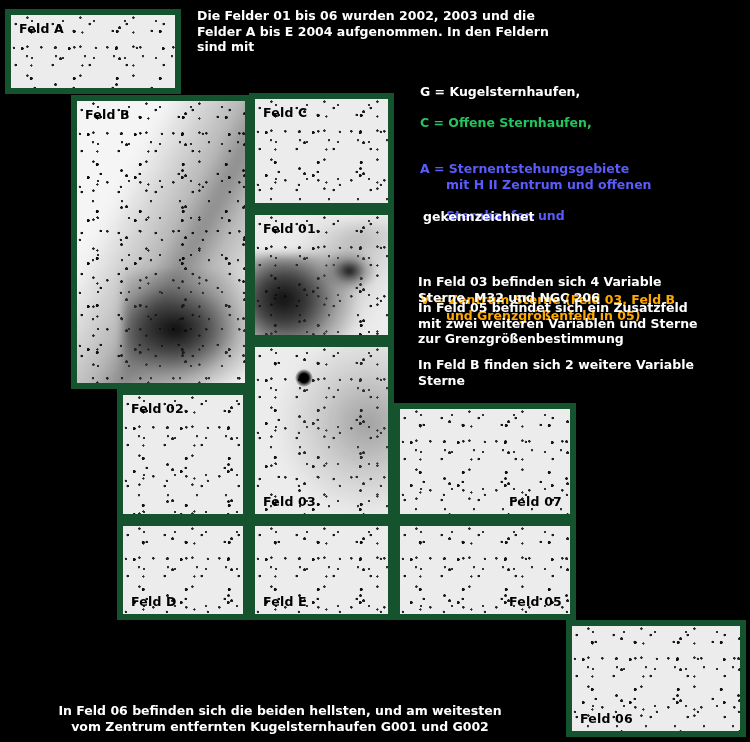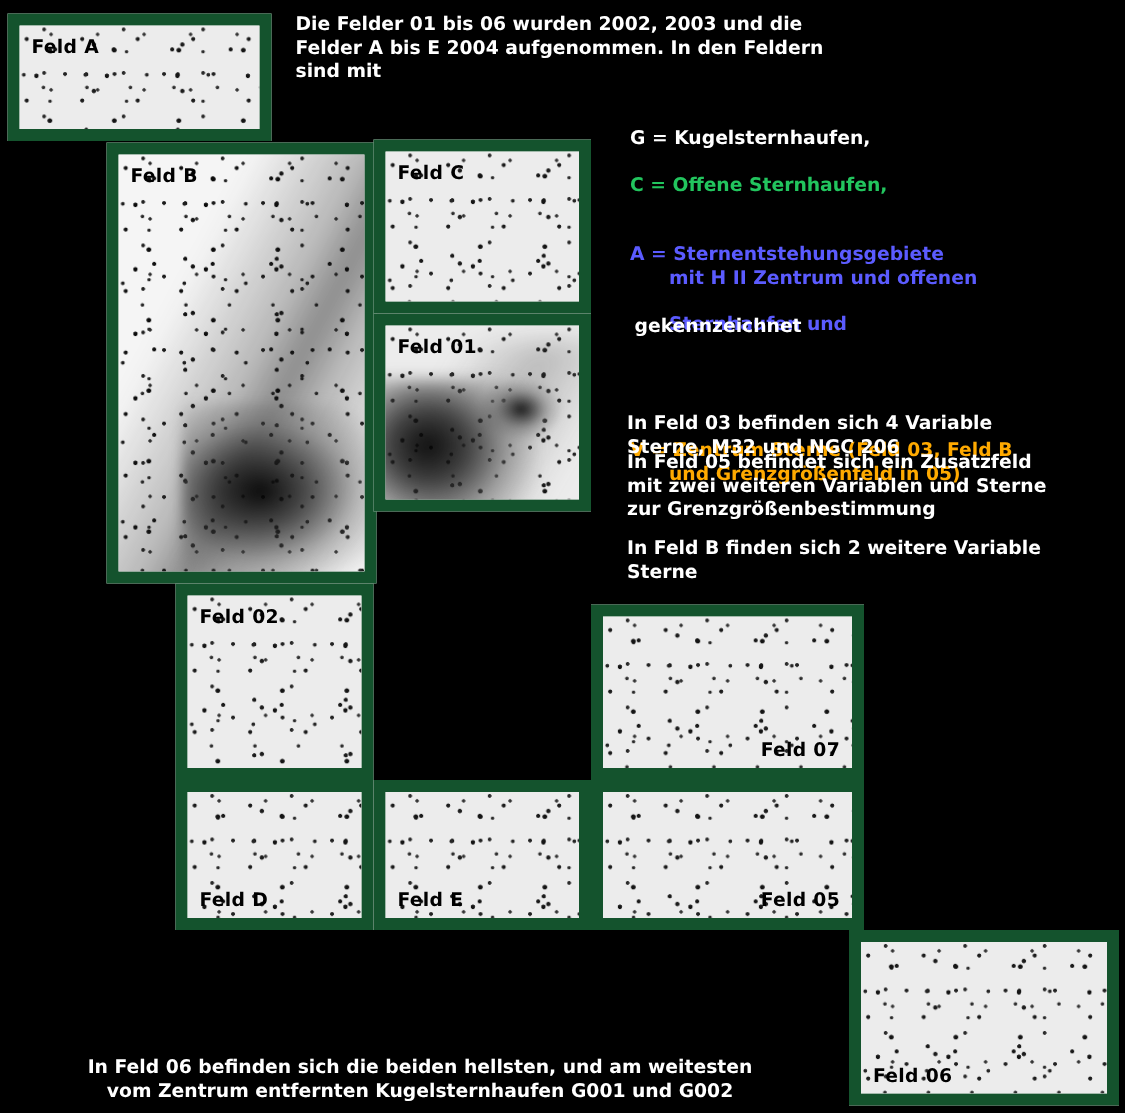--- a/index.html
+++ b/index.html
@@ -7,24 +7,24 @@
   body{
     width:750px;height:742px;position:relative;overflow:hidden;
     font-family:"DejaVu Sans","Liberation Sans",sans-serif;
     background:#000;color:#fff;
   }
   .stage{position:absolute;inset:0;width:750px;height:742px;}
 
   
   .field{
     position:absolute;
-    border:8px solid #14532d;
+    border:6px solid #14532d;
     box-sizing:border-box;
     overflow:hidden;
-    background-color:#ffffff;
+    background-color:#f0abfc;
   }
   
   .sky{
     position:absolute;inset:0;
     background-color:#ececec;
     background-image:
       radial-gradient(circle at 13% 22%, #1b1b1b 0 1.1px, transparent 1.6px),
       radial-gradient(circle at 31% 9%,  #2a2a2a 0 1.0px, transparent 1.5px),
       radial-gradient(circle at 47% 35%, #141414 0 1.3px, transparent 1.8px),
       radial-gradient(circle at 68% 16%, #333 0 0.9px, transparent 1.4px),
@@ -125,20 +125,29 @@
                 background:radial-gradient(ellipse at 40% 40%, rgba(0,0,0,0.95) 0%, rgba(25,25,25,0.8) 25%, rgba(95,95,95,0.4) 52%, rgba(0,0,0,0) 76%);
                 filter:blur(5px);"></div>
     <span class="fieldlabel lbl-tl">Feld 01</span>
   </div>
 
   <div class="field" style="left:117px;top:389px;width:132px;height:131px;">
     <div class="sky"></div>
     <span class="fieldlabel lbl-tl">Feld 02</span>
   </div>
 
+  <div class="field" style="left:249px;top:341px;width:145px;height:179px;">
+    <div class="sky"></div>
+    <div class="glow" style="left:20px;top:-10px;width:150px;height:180px;
+                background:radial-gradient(ellipse at 62% 48%, rgba(55,55,55,0.42) 0%, rgba(120,120,120,0.26) 38%, rgba(0,0,0,0) 70%);
+                filter:blur(6px);"></div>
+    <div class="glow" style="left:40px;top:22px;width:18px;height:18px;border-radius:50%;
+                background:radial-gradient(circle, #000 0 35%, rgba(0,0,0,0) 72%);"></div>
+    <span class="fieldlabel lbl-bl">Feld 03</span>
+  </div>
 
   <div class="field" style="left:394px;top:403px;width:182px;height:117px;">
     <div class="sky"></div>
     <span class="fieldlabel lbl-br">Feld 07</span>
   </div>
 
   <div class="field" style="left:117px;top:520px;width:132px;height:100px;">
     <div class="sky"></div>
     <span class="fieldlabel lbl-bl">Feld D</span>
   </div>

